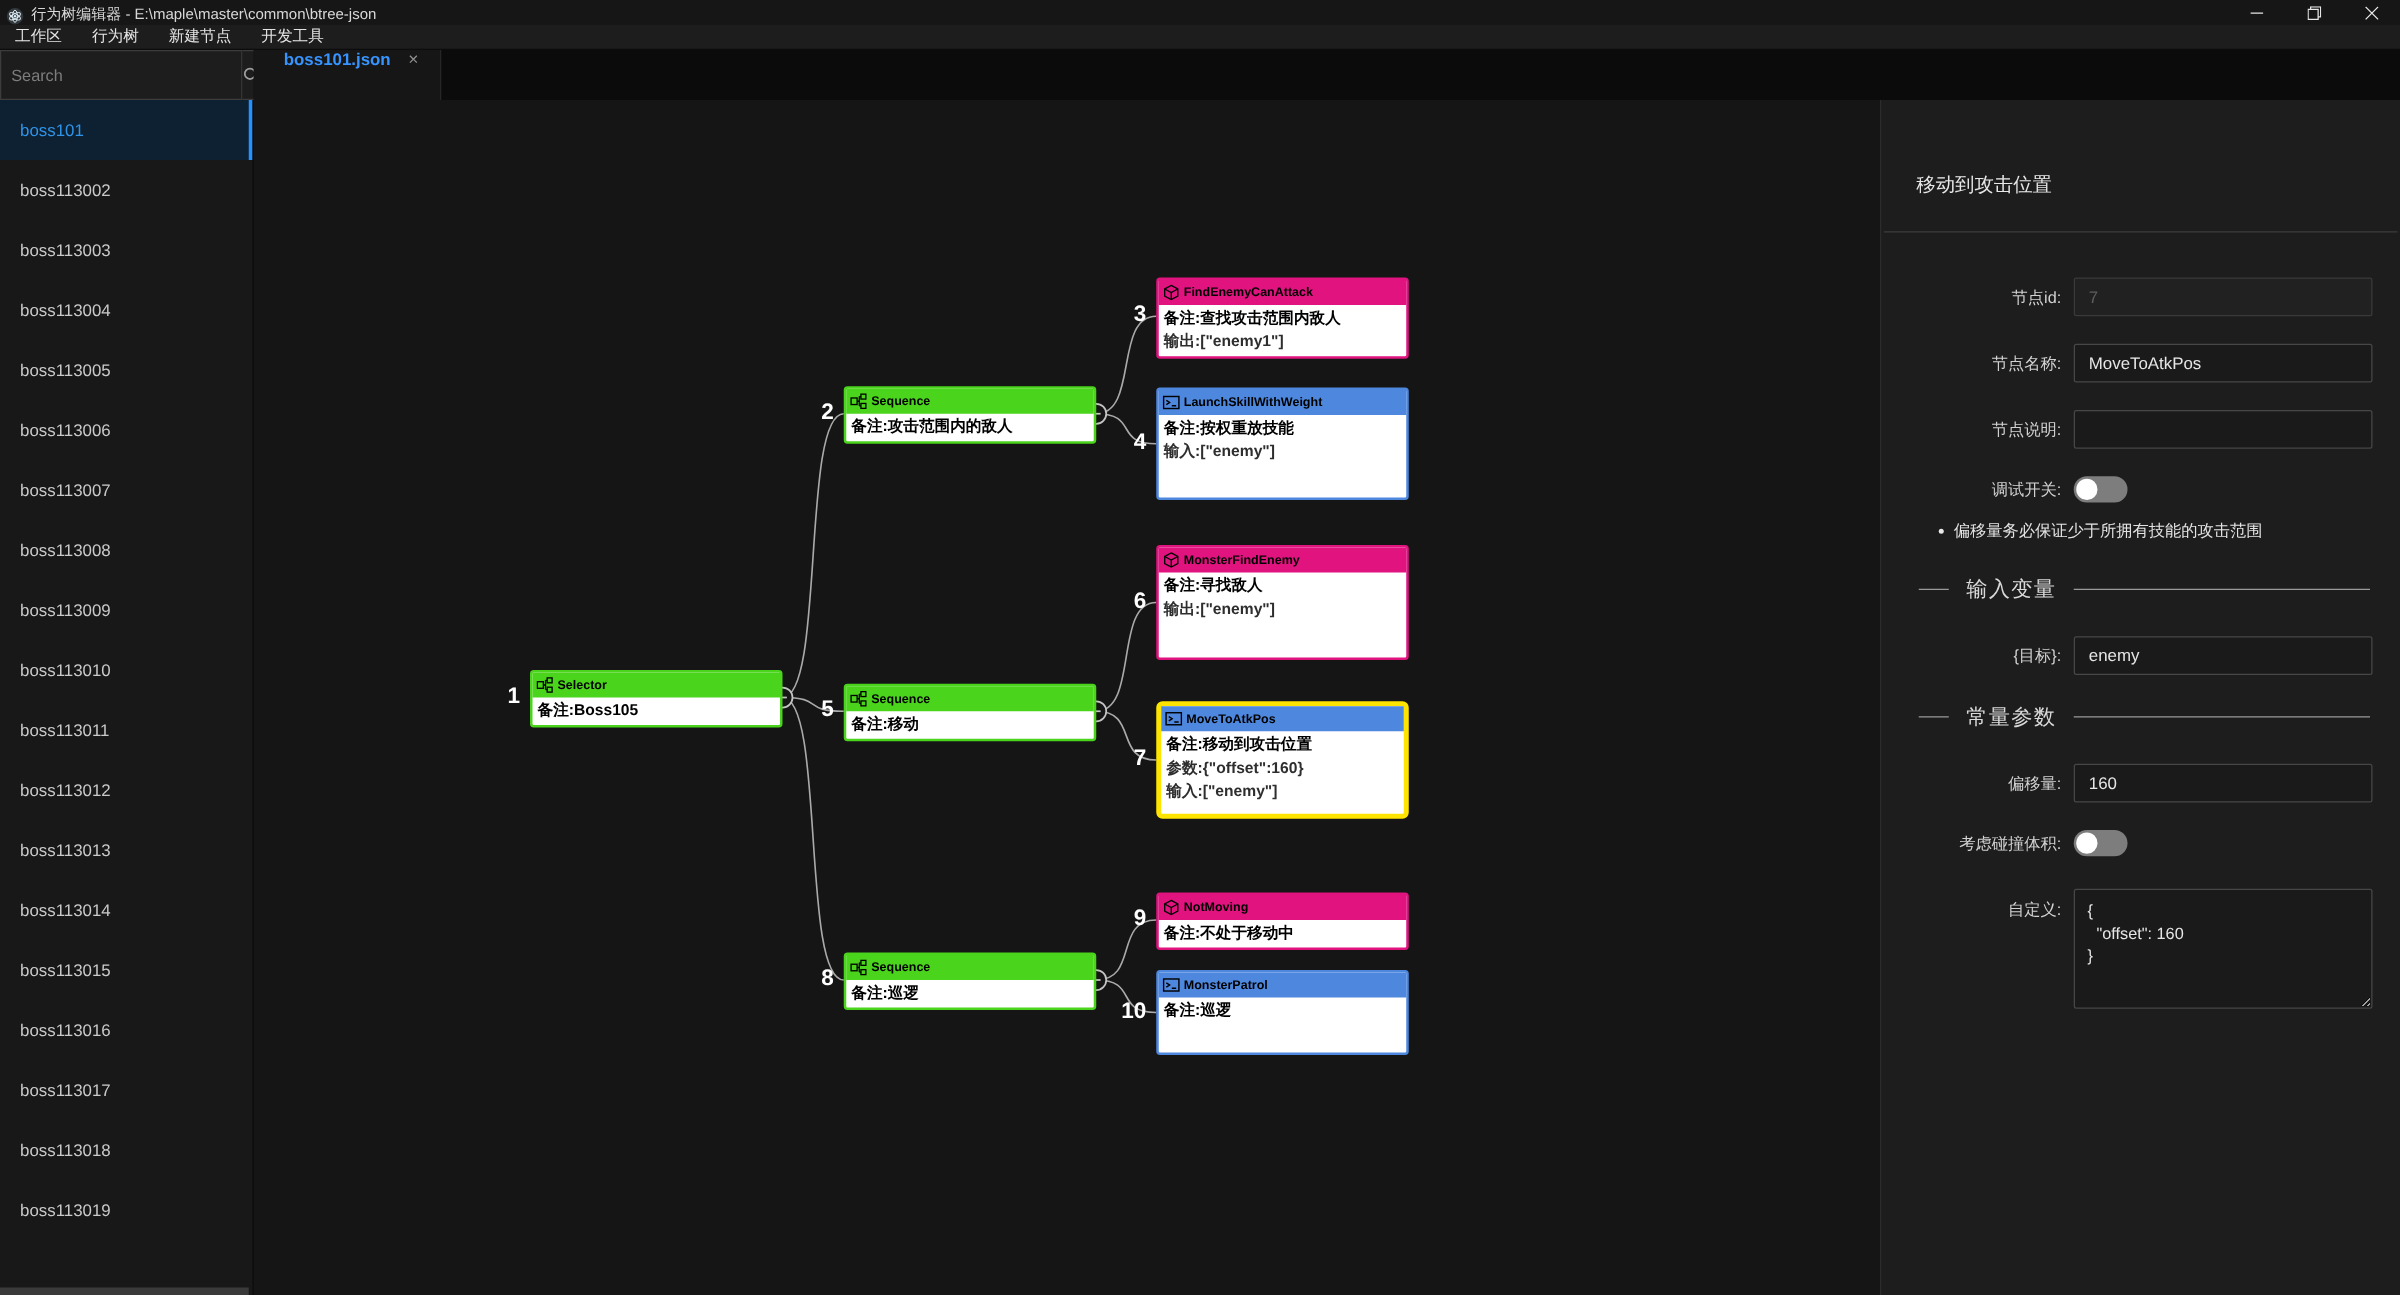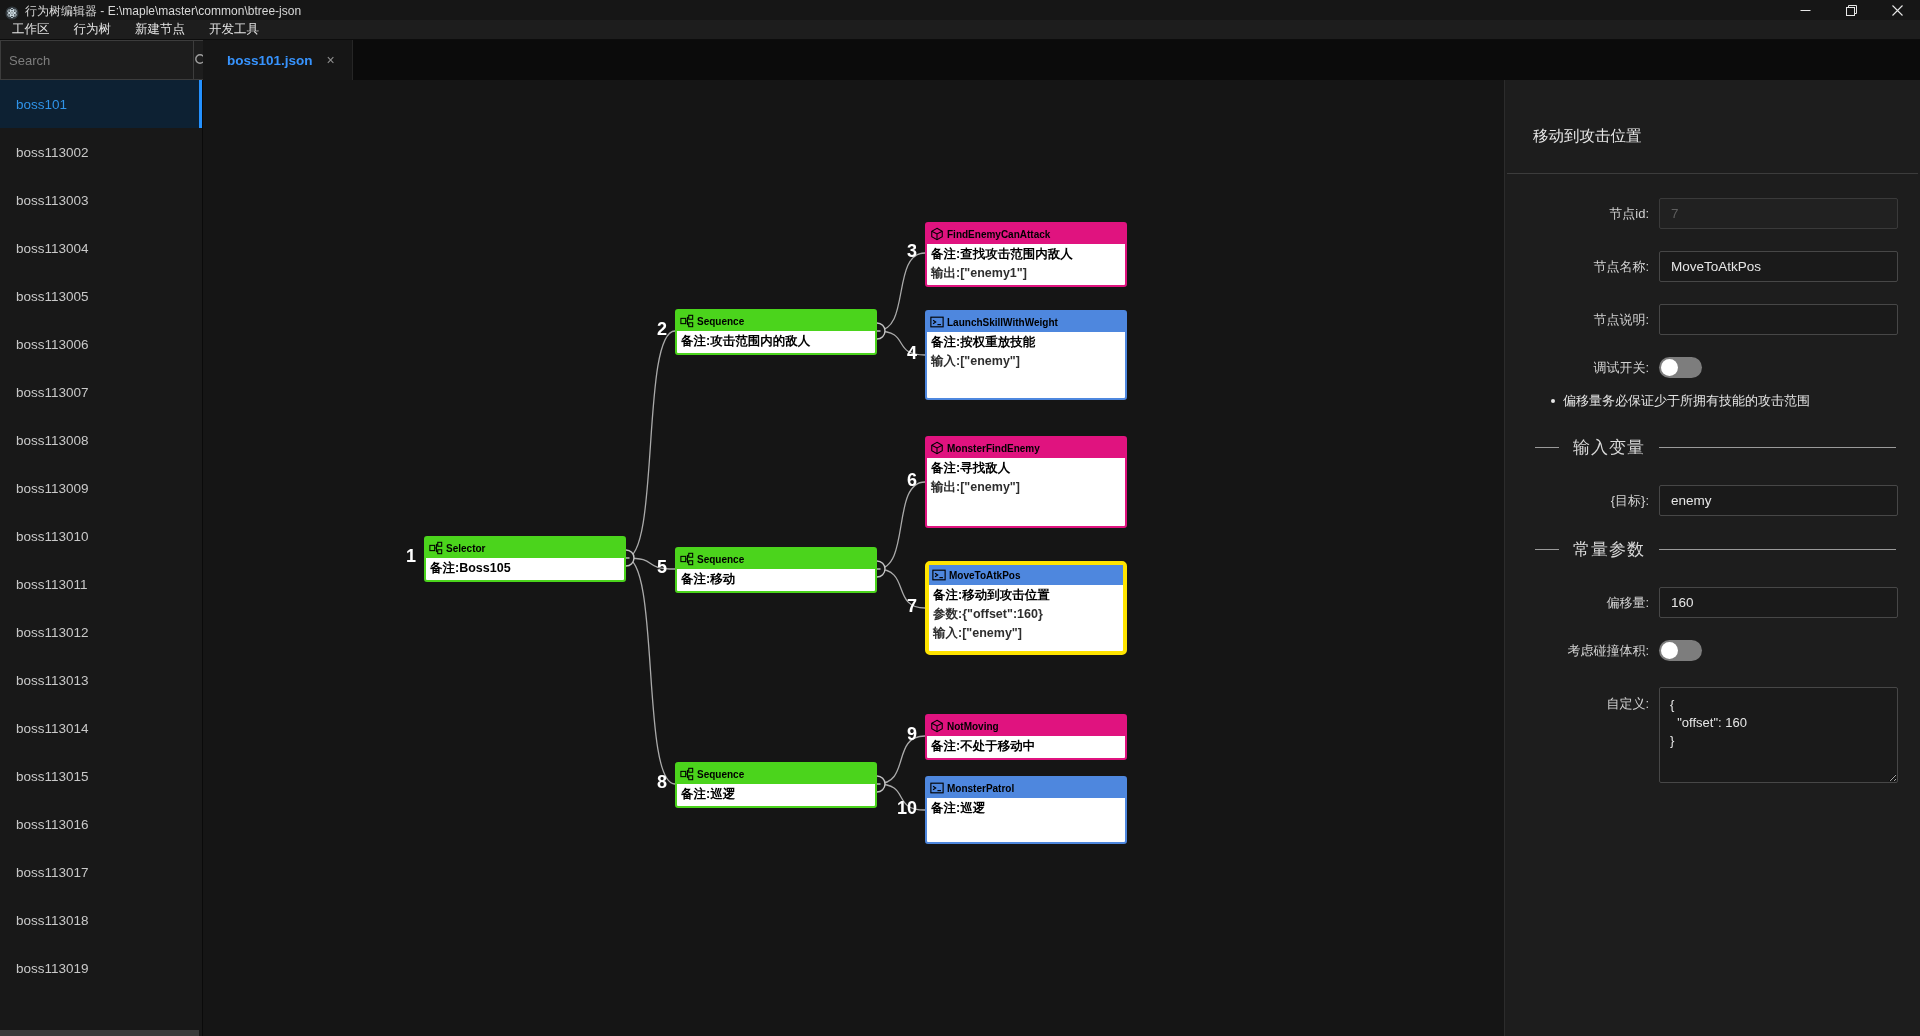--- a/index.html
+++ b/index.html
@@ -18,21 +18,21 @@
   .menubar { height:20px; background:#1d1d1d; display:flex; align-items:center; padding-left:12px; gap:24px; border-bottom:1px solid #0c0c0c; }
   .menu-item { font-size:12.5px; color:#e3e3e3; cursor:default; white-space:nowrap; }
 
   
   .toprow { height:40px; display:flex; background:#0c0c0c; }
   .search-wrap { width:203px; height:100%; background:#181818; display:flex; }
   .search-input { flex:1; background:#1d1d1d; border:1px solid #3c3c3c; color:#bdbdbd; font-size:13px; padding:13px 8px; outline:none; }
   .search-input::placeholder { color:#7d7d7d; }
   .search-btn { width:27px; border:1px solid #3c3c3c; border-left:none; background:#1d1d1d; display:flex; align-items:center; justify-content:center; }
   .tabstrip { flex:1; display:flex; background:#0b0b0b; }
-  .tab { min-width:150px; padding:0 14px 0 24px; background:#161616; border-right:1px solid #262626; display:flex; align-items:center; gap:14px; }
+  .tab { min-width:150px; padding:0 14px 0 24px; background:#161616; border-right:1px solid #262626; display:flex; gap:14px; }
   .tab-label { color:#3794ff; font-size:13.5px; font-weight:700; }
   .tab-close { color:#8f8f8f; font-size:14px; line-height:1; }
 
   
   .main { display:flex; height:956px; }
 
   
   .sidebar { width:203px; background:#181818; position:relative; overflow:hidden; border-right:1px solid #0a0a0a; }
   .side-item { height:48px; display:flex; align-items:center; padding-left:16px; font-size:13.5px; color:#c9c9c9; position:relative; }
   .side-item.sel { background:#0d2133; color:#2f93e8; }
@@ -53,21 +53,21 @@
   .node-line.strong { color:#000; font-weight:700; }
   .node-num { position:absolute; width:36px; text-align:right; font-size:18px; font-weight:700; color:#ffffff; }
 
   .kind-composite { border-color:var(--c-composite); } .kind-composite .node-header { background:var(--c-composite); }
   .kind-condition { border-color:var(--c-condition); } .kind-condition .node-header { background:var(--c-condition); }
   .kind-action    { border-color:var(--c-action); }    .kind-action .node-header    { background:var(--c-action); }
   .node.selected.kind-action .node-header { background:var(--c-action); }
 
   
   .panel { width:416px; background:#1d1d1d; border-left:1px solid #2c2c2c; padding:0 0 0 0; overflow:hidden; }
-  .panel-header { margin:0 2px; padding:46px 0 26px 26px; border-bottom:1px solid #3c3c3c; }
+  .panel-header { margin:12px 2px; padding:46px 0 26px 26px; border-bottom:1px solid #3c3c3c; }
   .panel-title { font-size:15.5px; color:#e8e8e8; }
   .panel-body { padding:24px 22px 0 16px; }
   .prow { display:flex; align-items:center; margin-bottom:22px; }
   .prow label { width:138px; text-align:right; padding-right:10px; font-size:13px; color:#d2d2d2; white-space:nowrap; }
   .prow .ctrl { flex:1; }
   .pinput { width:100%; height:31px; background:#1a1a1a; border:1px solid #474747; border-radius:2px; color:#e6e6e6; font-size:13.5px; padding:0 11px; outline:none; font-family:inherit; }
   .pinput:disabled { background:#212121; border-color:#3a3a3a; color:#5e5e5e; }
   .toggle { width:43px; height:21px; border-radius:11px; background:#7d7d7d; position:relative; display:inline-block; vertical-align:middle; }
   .toggle .knob { position:absolute; left:2px; top:2px; width:17px; height:17px; border-radius:50%; background:#ffffff; }
   .bullet-row { display:flex; align-items:flex-start; gap:8px; margin:4px 0 26px 30px; }

